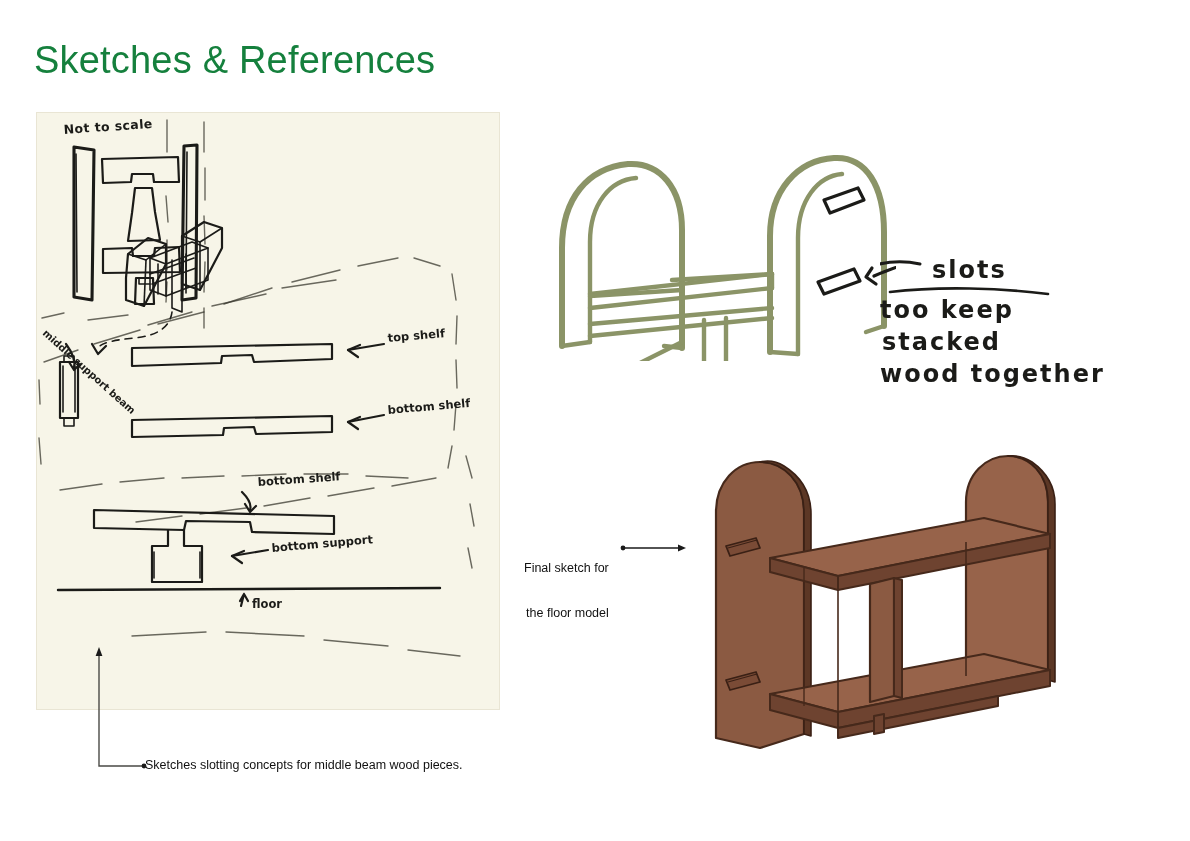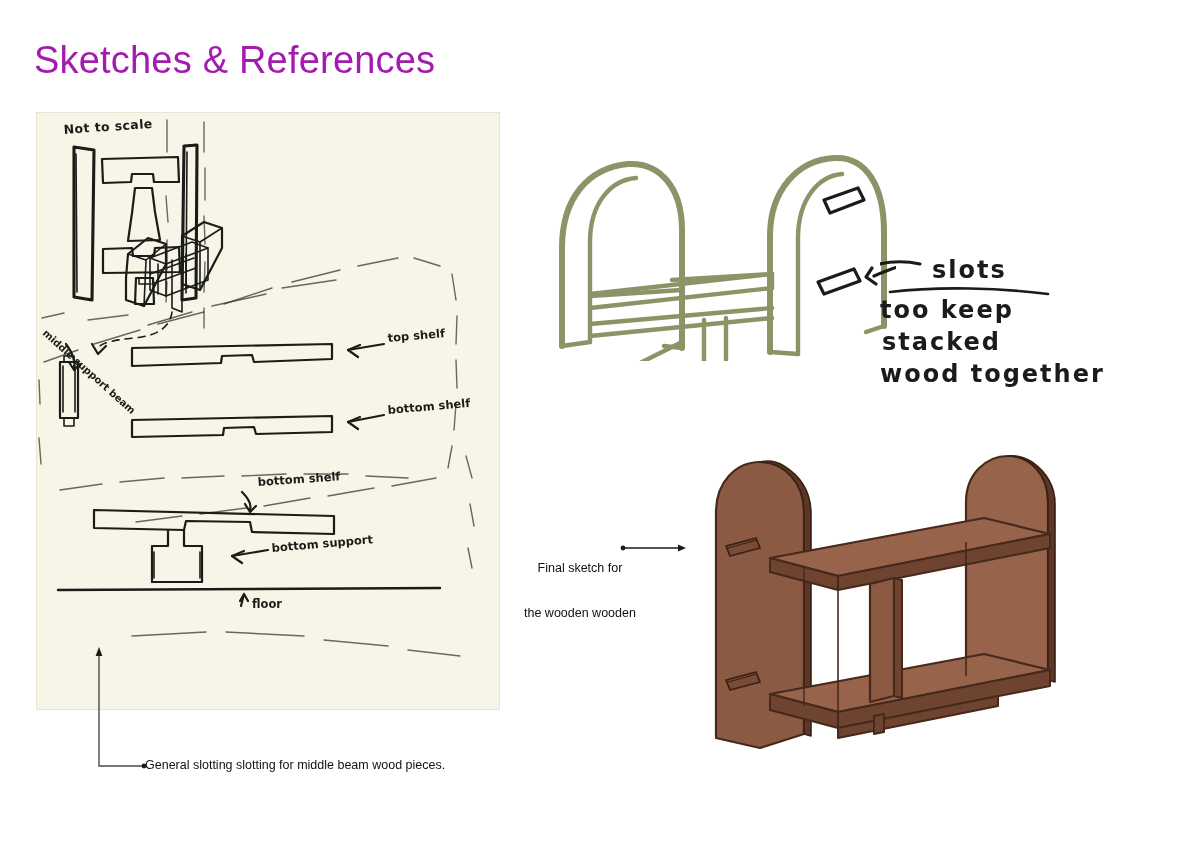--- a/index.html
+++ b/index.html
@@ -15,21 +15,21 @@
     font-family: "Liberation Sans", sans-serif;
     color: #000000;
   }
   #page-title {
     position: absolute;
     left: 34px;
     top: 40px;
     font-size: 38px;
     font-weight: 400;
     letter-spacing: 0.2px;
-    color: #a21caf;
+    color: #15803d;
     line-height: 1.1;
     white-space: nowrap;
   }
 
   
   #sketch-paper {
     position: absolute;
     left: 36px;
     top: 112px;
     width: 464px;
@@ -71,21 +71,21 @@
     position: absolute;
     font-family: "Liberation Sans", sans-serif;
     font-size: 12.5px;
     line-height: 15px;
     color: #111111;
     white-space: pre;
   }
   #final-sketch-caption {
     left: 524px;
     top: 531px;
-    text-align: center;
+    text-align: right;
   }
   #general-caption {
     left: 145px;
     top: 758px;
   }
   #leader-final {
     position: absolute;
     left: 620px;
     top: 536px;
     width: 70px;
@@ -426,26 +426,26 @@
     </g>
 
     <path d="M140 142 L140 264" fill="none" stroke="#46291B" stroke-width="1.6"></path>
     <path d="M268 94 L268 228" fill="none" stroke="#46291B" stroke-width="1.6"></path>
     <path d="M106 120 L106 258" fill="none" stroke="#46291B" stroke-width="1.4"></path>
   </svg>
 </div>
 
 <div class="annot-text" id="final-sketch-caption">
   <div>Final sketch for</div>
-  <div>the wooden wooden</div>
+  <div>the floor model</div>
 </div>
 <svg id="leader-final" viewBox="0 0 70 22">
   <circle cx="3" cy="12" r="2.4" fill="#1a1a1a"></circle>
   <path d="M4 12 L58 12" stroke="#1a1a1a" stroke-width="1.3" fill="none"></path>
   <path d="M58 8.5 L66 12 L58 15.5 Z" fill="#1a1a1a"></path>
 </svg>
 
-<div class="annot-text" id="general-caption">General slotting slotting for middle beam wood pieces.</div>
+<div class="annot-text" id="general-caption">Sketches slotting concepts for middle beam wood pieces.</div>
 <svg id="leader-general" viewBox="0 0 70 130">
   <path d="M11 10 L11 122 L55 122" stroke="#4a4a46" stroke-width="1.4" fill="none"></path>
   <path d="M7.6 12 L11 3 L14.4 12 Z" fill="#1a1a1a"></path>
   <circle cx="56" cy="122" r="2.4" fill="#1a1a1a"></circle>
 </svg>
 
 </body></html>

